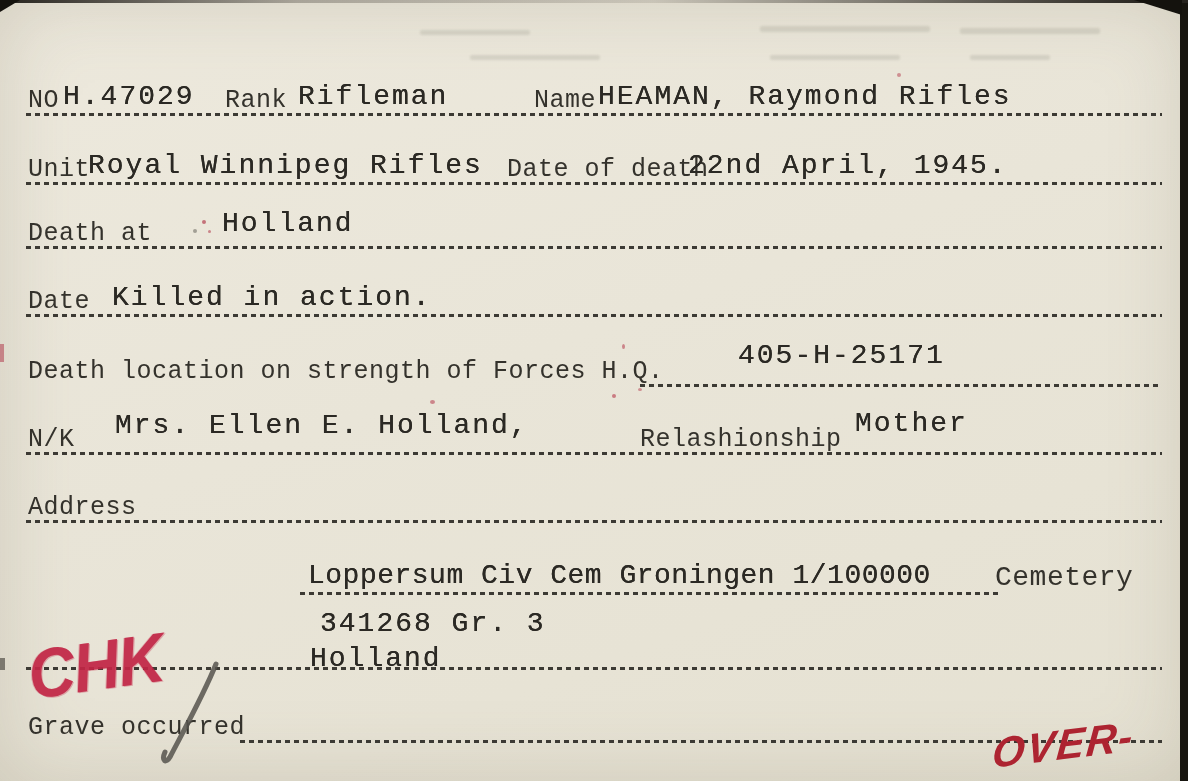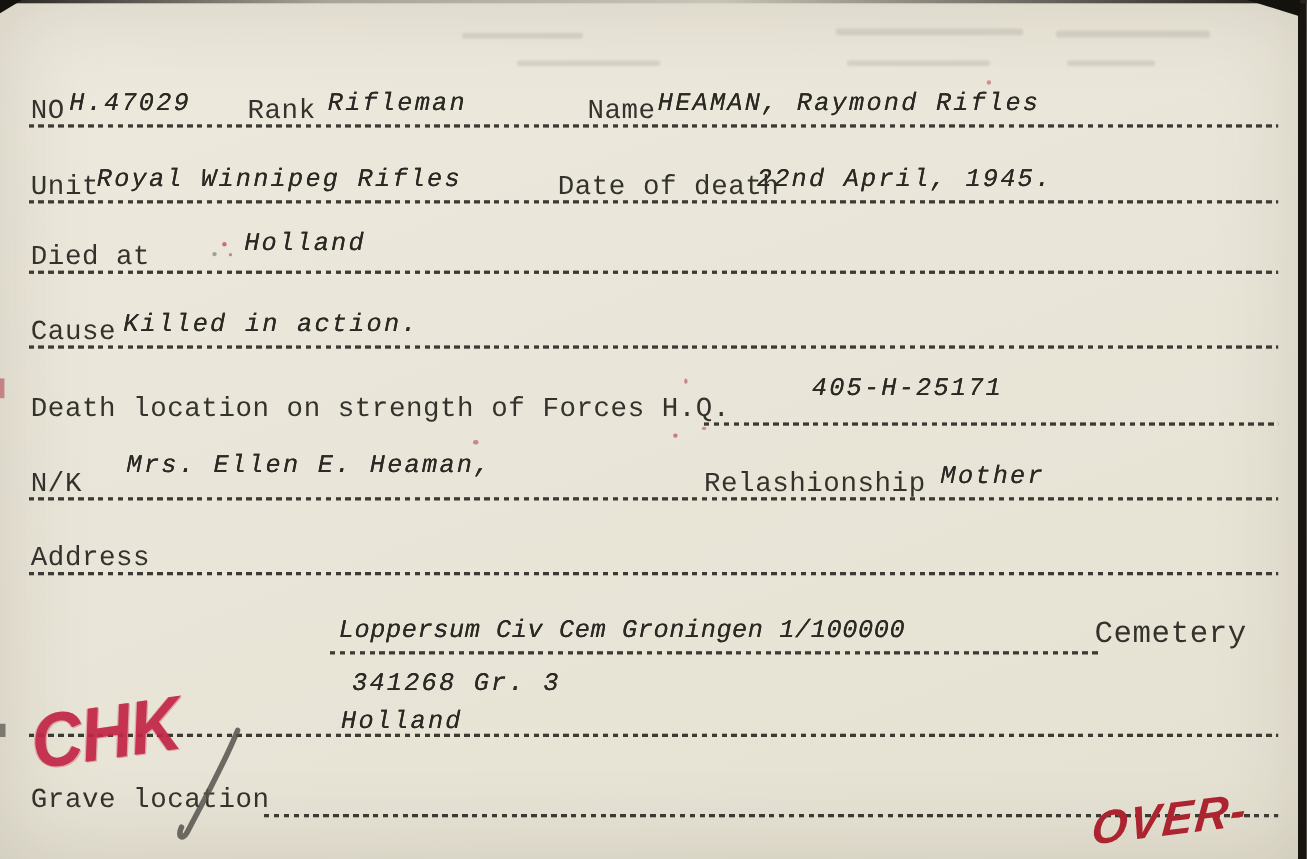--- a/index.html
+++ b/index.html
@@ -9,22 +9,22 @@
     box-shadow:inset 0 0 80px rgba(120,108,85,.22);
     font-family:"Liberation Mono","DejaVu Sans Mono",monospace;
   }
   
   .dots{position:absolute;height:3px;
     background:repeating-linear-gradient(90deg,#3c3a34 0 5px,transparent 5px 9px);}
   
   .lbl{position:absolute;font-size:25px;line-height:1;color:#34322c;
     letter-spacing:.5px;white-space:pre;}
   
-  .val{position:absolute;font-size:23px;line-height:1;color:#2b2924;
-    letter-spacing:2px;white-space:pre;text-shadow:0 0 .6px #2b2924;font-style:italic;}
+  .val{position:absolute;font-size:28px;line-height:1;color:#2b2924;
+    letter-spacing:2px;white-space:pre;text-shadow:0 0 .6px #2b2924;}
   
   .dl1{top:113px;left:26px;width:1136px}
   .dl2{top:182px;left:26px;width:1136px}
   .dl3{top:246px;left:26px;width:1136px}
   .dl4{top:314px;left:26px;width:1136px}
   .dl5{top:384px;left:640px;width:522px}
   .dl6{top:452px;left:26px;width:1136px}
   .dl7{top:520px;left:26px;width:1136px}
   .dl8{top:592px;left:300px;width:700px}
   .dl10{top:667px;left:26px;width:1136px}
@@ -75,44 +75,44 @@
   <span class="lbl" style="left:225px;top:88px">Rank</span>
   <span class="val" style="left:298px;top:83px">Rifleman</span>
   <span class="lbl" style="left:534px;top:88px">Name</span>
   <span class="val" style="left:598px;top:83px">HEAMAN, Raymond Rifles</span>
 
   <span class="lbl" style="left:28px;top:157px">Unit</span>
   <span class="val" style="left:88px;top:152px">Royal Winnipeg Rifles</span>
   <span class="lbl" style="left:507px;top:157px">Date of death</span>
   <span class="val" style="left:688px;top:152px">22nd April, 1945.</span>
 
-  <span class="lbl" style="left:28px;top:221px">Died at</span>
+  <span class="lbl" style="left:28px;top:221px">Death at</span>
   <span class="val" style="left:222px;top:210px">Holland</span>
 
-  <span class="lbl" style="left:28px;top:289px">Cause</span>
+  <span class="lbl" style="left:28px;top:289px">Date</span>
   <span class="val" style="left:112px;top:284px">Killed in action.</span>
 
   <span class="lbl" style="left:28px;top:359px">Death location on strength of Forces H.Q.</span>
   <span class="val" style="left:738px;top:342px">405-H-25171</span>
 
   <span class="lbl" style="left:28px;top:427px">N/K</span>
-  <span class="val" style="left:115px;top:412px">Mrs. Ellen E. Heaman,</span>
+  <span class="val" style="left:115px;top:412px">Mrs. Ellen E. Holland,</span>
   <span class="lbl" style="left:640px;top:427px">Relashionship</span>
-  <span class="val" style="left:855px;top:422px">Mother</span>
+  <span class="val" style="left:855px;top:410px">Mother</span>
 
   <span class="lbl" style="left:28px;top:495px">Address</span>
 
   <span class="val" style="left:308px;top:562px;letter-spacing:0.5px">Loppersum Civ Cem Groningen 1/100000</span>
   <span class="lbl" style="left:995px;top:564px;font-size:28px">Cemetery</span>
 
   <span class="val" style="left:320px;top:610px">341268 Gr. 3</span>
 
   <span class="val" style="left:310px;top:645px">Holland</span>
 
-  <span class="lbl" style="left:28px;top:715px">Grave location</span>
+  <span class="lbl" style="left:28px;top:715px">Grave occurred</span>
 
   <div class="stamp">CHK</div>
 
   <svg class="check" width="80" height="115" viewBox="0 0 80 115">
     <path d="M64,4 C52,34 32,70 18,97 C14,104 9,101 13,92" fill="none" stroke="#56544e" stroke-width="5" stroke-linecap="round" opacity="0.85"></path>
   </svg>
 
   <div class="overnote">OVER-</div>
 
   <div class="edge-right"></div>

